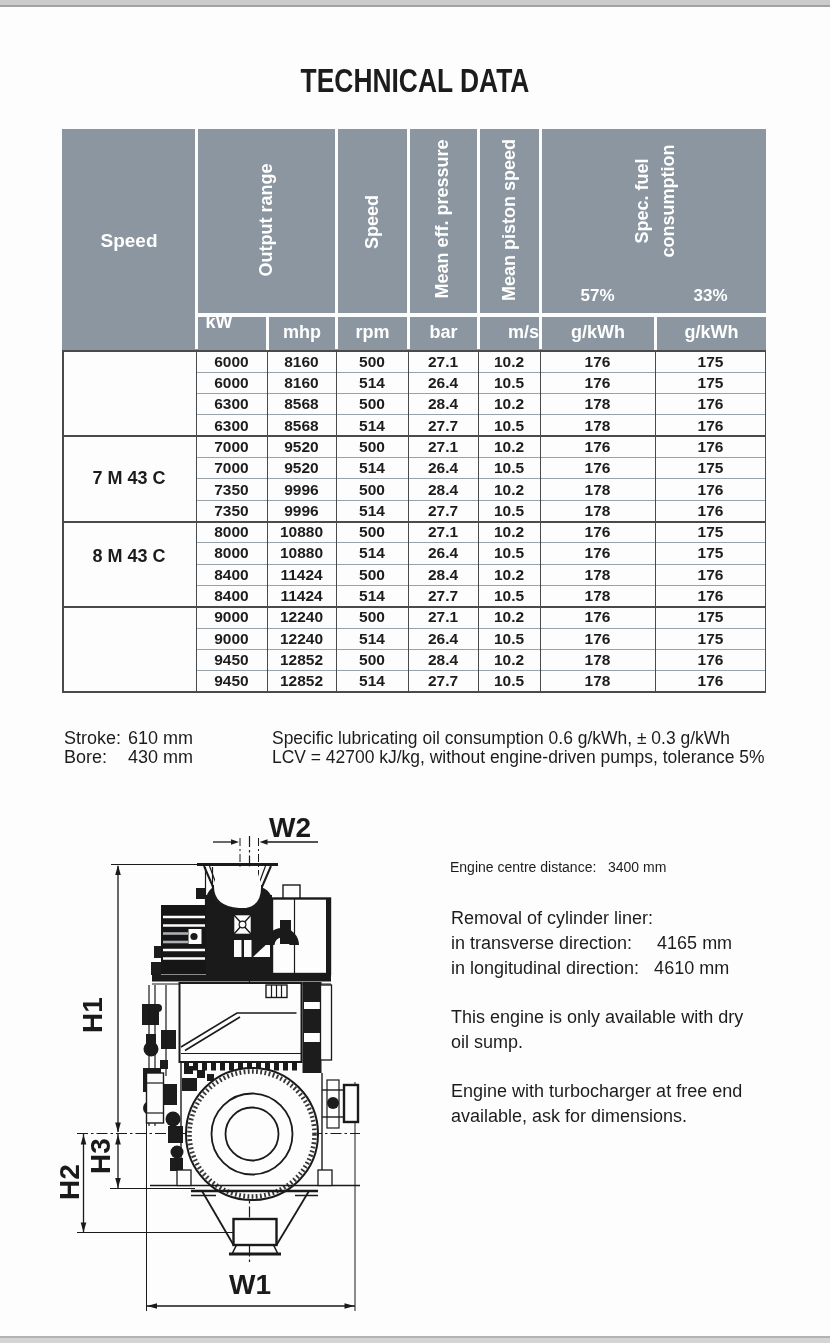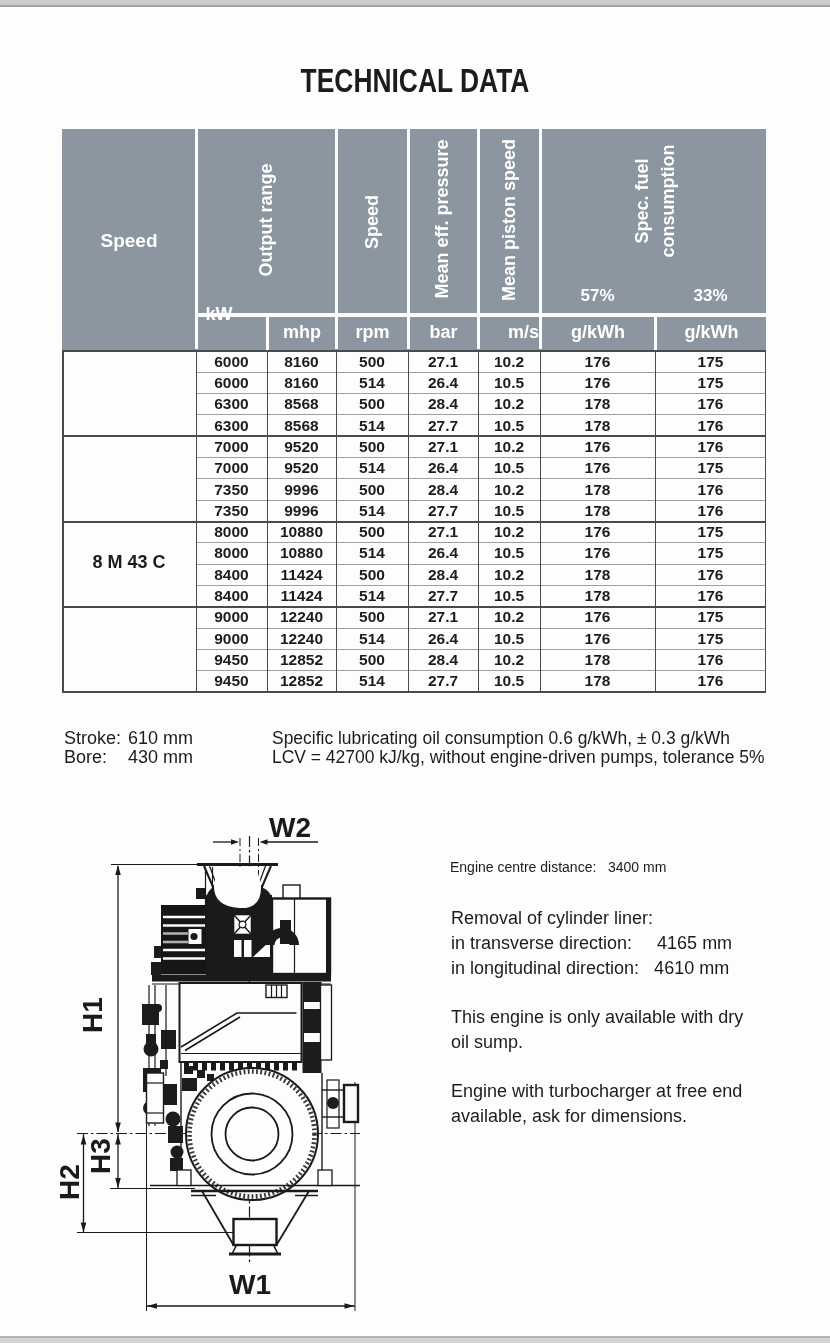--- a/index.html
+++ b/index.html
@@ -41,21 +41,21 @@
 <div class="abs b w" style="left:442px;top:219px;font-size:18px;transform:translate(-50%,-50%) rotate(-90deg);white-space:nowrap;">Mean eff. pressure</div>
 
 <div class="abs b w" style="left:509px;top:220px;font-size:18px;transform:translate(-50%,-50%) rotate(-90deg);white-space:nowrap;">Mean piston speed</div>
 
 <div class="abs b w" style="left:655px;top:201px;font-size:18px;line-height:26px;transform:translate(-50%,-50%) rotate(-90deg);white-space:nowrap;text-align:center;">Spec. fuel<br>consumption</div>
 
 <div class="abs b w" style="left:540px;top:286px;width:115px;text-align:center;font-size:17px;">57%</div>
 
 <div class="abs b w" style="left:655px;top:286px;width:111px;text-align:center;font-size:17px;">33%</div>
 
-<div class="abs b w" style="left:196px;top:304px;width:46px;text-align:center;font-size:18px;">kW</div>
+<div class="abs b w" style="left:196px;top:312px;width:46px;text-align:center;font-size:18px;">kW</div>
 
 <div class="abs b w" style="left:269px;top:322px;width:66px;text-align:center;font-size:18px;">mhp</div>
 
 <div class="abs b w" style="left:338px;top:322px;width:69px;text-align:center;font-size:18px;">rpm</div>
 
 <div class="abs b w" style="left:410px;top:322px;width:67px;text-align:center;font-size:18px;">bar</div>
 
 <div class="abs b w" style="left:480px;top:322px;width:59px;text-align:right;font-size:18px;">m/s</div>
 
 <div class="abs b w" style="left:542px;top:322px;width:112px;text-align:center;font-size:18px;">g/kWh</div>
@@ -93,20 +93,21 @@
 
 <div style="position:absolute;left:134px;top:63.94px;width:71px;height:21.31px;display:flex;align-items:center;justify-content:center;font-weight:bold;font-size:15.5px;">6300</div>
     <div style="position:absolute;left:205px;top:63.94px;width:69px;height:21.31px;display:flex;align-items:center;justify-content:center;font-weight:bold;font-size:15.5px;">8568</div>
     <div style="position:absolute;left:274px;top:63.94px;width:72px;height:21.31px;display:flex;align-items:center;justify-content:center;font-weight:bold;font-size:15.5px;">514</div>
     <div style="position:absolute;left:346px;top:63.94px;width:70px;height:21.31px;display:flex;align-items:center;justify-content:center;font-weight:bold;font-size:15.5px;">27.7</div>
     <div style="position:absolute;left:416px;top:63.94px;width:62px;height:21.31px;display:flex;align-items:center;justify-content:center;font-weight:bold;font-size:15.5px;">10.5</div>
     <div style="position:absolute;left:478px;top:63.94px;width:115px;height:21.31px;display:flex;align-items:center;justify-content:center;font-weight:bold;font-size:15.5px;">178</div>
     <div style="position:absolute;left:593px;top:63.94px;width:111px;height:21.31px;display:flex;align-items:center;justify-content:center;font-weight:bold;font-size:15.5px;">176</div>
 <div style="position:absolute;left:134px;top:63.44px;width:570px;height:1px;background:#98a2aa;"></div>
 
+<div style="position:absolute;left:0;top:85.25px;width:134px;height:85.25px;display:flex;align-items:center;justify-content:center;font-weight:bold;font-size:18px;">7 M 43 C</div>
 
 <div style="position:absolute;left:134px;top:85.25px;width:71px;height:21.31px;display:flex;align-items:center;justify-content:center;font-weight:bold;font-size:15.5px;">7000</div>
     <div style="position:absolute;left:205px;top:85.25px;width:69px;height:21.31px;display:flex;align-items:center;justify-content:center;font-weight:bold;font-size:15.5px;">9520</div>
     <div style="position:absolute;left:274px;top:85.25px;width:72px;height:21.31px;display:flex;align-items:center;justify-content:center;font-weight:bold;font-size:15.5px;">500</div>
     <div style="position:absolute;left:346px;top:85.25px;width:70px;height:21.31px;display:flex;align-items:center;justify-content:center;font-weight:bold;font-size:15.5px;">27.1</div>
     <div style="position:absolute;left:416px;top:85.25px;width:62px;height:21.31px;display:flex;align-items:center;justify-content:center;font-weight:bold;font-size:15.5px;">10.2</div>
     <div style="position:absolute;left:478px;top:85.25px;width:115px;height:21.31px;display:flex;align-items:center;justify-content:center;font-weight:bold;font-size:15.5px;">176</div>
     <div style="position:absolute;left:593px;top:85.25px;width:111px;height:21.31px;display:flex;align-items:center;justify-content:center;font-weight:bold;font-size:15.5px;">176</div>
 
 <div style="position:absolute;left:134px;top:106.56px;width:71px;height:21.31px;display:flex;align-items:center;justify-content:center;font-weight:bold;font-size:15.5px;">7000</div>
@@ -131,21 +132,21 @@
     <div style="position:absolute;left:205px;top:149.19px;width:69px;height:21.31px;display:flex;align-items:center;justify-content:center;font-weight:bold;font-size:15.5px;">9996</div>
     <div style="position:absolute;left:274px;top:149.19px;width:72px;height:21.31px;display:flex;align-items:center;justify-content:center;font-weight:bold;font-size:15.5px;">514</div>
     <div style="position:absolute;left:346px;top:149.19px;width:70px;height:21.31px;display:flex;align-items:center;justify-content:center;font-weight:bold;font-size:15.5px;">27.7</div>
     <div style="position:absolute;left:416px;top:149.19px;width:62px;height:21.31px;display:flex;align-items:center;justify-content:center;font-weight:bold;font-size:15.5px;">10.5</div>
     <div style="position:absolute;left:478px;top:149.19px;width:115px;height:21.31px;display:flex;align-items:center;justify-content:center;font-weight:bold;font-size:15.5px;">178</div>
     <div style="position:absolute;left:593px;top:149.19px;width:111px;height:21.31px;display:flex;align-items:center;justify-content:center;font-weight:bold;font-size:15.5px;">176</div>
 <div style="position:absolute;left:134px;top:148.69px;width:570px;height:1px;background:#98a2aa;"></div>
 
 <div style="position:absolute;left:0;top:84.25px;width:704px;height:2px;background:#4a4a4a;"></div>
 
-<div style="position:absolute;left:0;top:169px;width:134px;height:85.25px;display:flex;align-items:center;justify-content:center;font-weight:bold;font-size:18px;">8 M 43 C</div>
+<div style="position:absolute;left:0;top:163px;width:134px;height:85.25px;display:flex;align-items:center;justify-content:center;font-weight:bold;font-size:18px;">8 M 43 C</div>
 
 <div style="position:absolute;left:134px;top:170.50px;width:71px;height:21.31px;display:flex;align-items:center;justify-content:center;font-weight:bold;font-size:15.5px;">8000</div>
     <div style="position:absolute;left:205px;top:170.50px;width:69px;height:21.31px;display:flex;align-items:center;justify-content:center;font-weight:bold;font-size:15.5px;">10880</div>
     <div style="position:absolute;left:274px;top:170.50px;width:72px;height:21.31px;display:flex;align-items:center;justify-content:center;font-weight:bold;font-size:15.5px;">500</div>
     <div style="position:absolute;left:346px;top:170.50px;width:70px;height:21.31px;display:flex;align-items:center;justify-content:center;font-weight:bold;font-size:15.5px;">27.1</div>
     <div style="position:absolute;left:416px;top:170.50px;width:62px;height:21.31px;display:flex;align-items:center;justify-content:center;font-weight:bold;font-size:15.5px;">10.2</div>
     <div style="position:absolute;left:478px;top:170.50px;width:115px;height:21.31px;display:flex;align-items:center;justify-content:center;font-weight:bold;font-size:15.5px;">176</div>
     <div style="position:absolute;left:593px;top:170.50px;width:111px;height:21.31px;display:flex;align-items:center;justify-content:center;font-weight:bold;font-size:15.5px;">175</div>
 
 <div style="position:absolute;left:134px;top:191.81px;width:71px;height:21.31px;display:flex;align-items:center;justify-content:center;font-weight:bold;font-size:15.5px;">8000</div>

